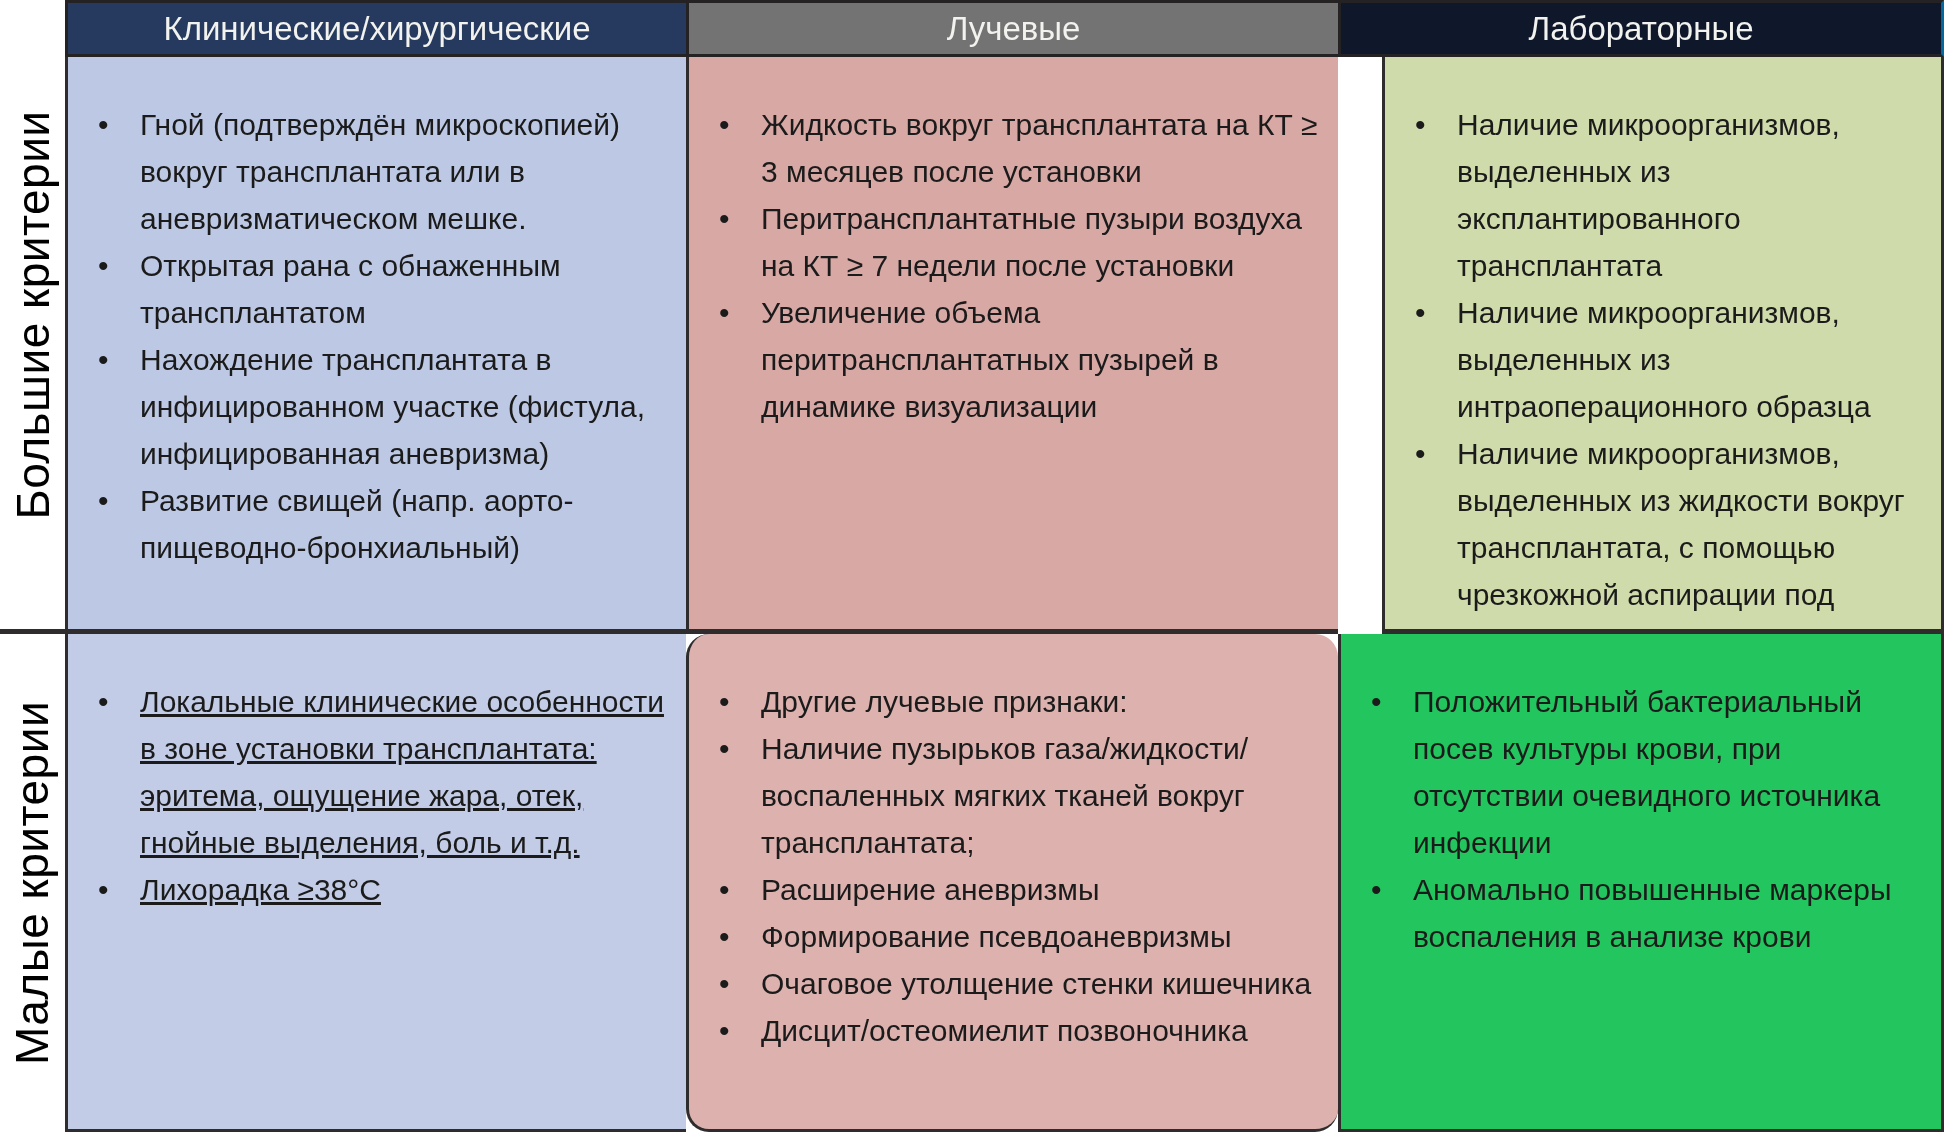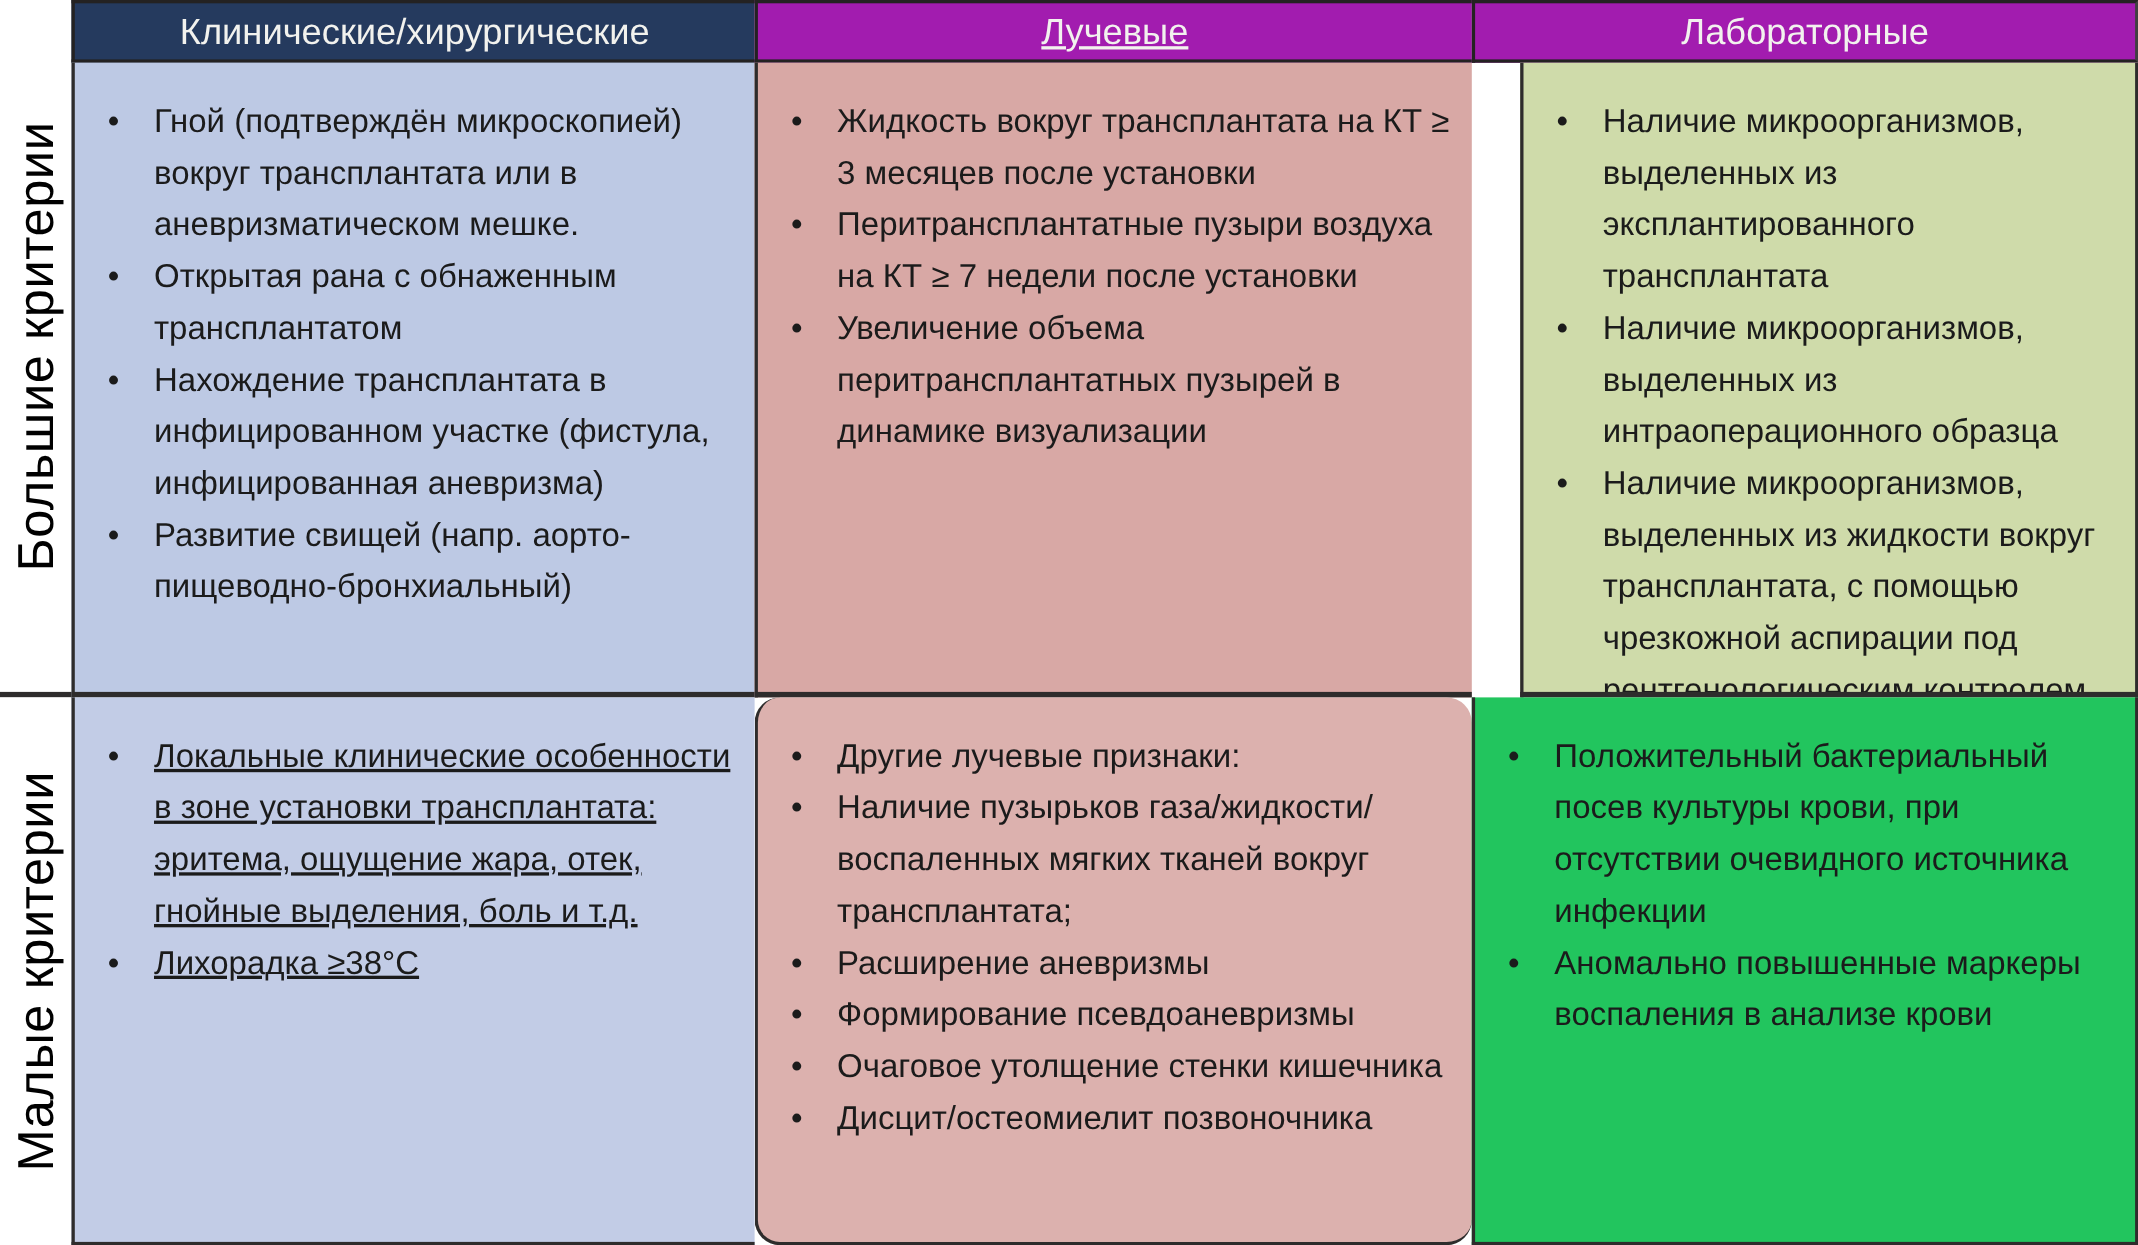--- a/index.html
+++ b/index.html
@@ -43,27 +43,27 @@
     display: flex;
     align-items: center;
     justify-content: center;
     font-size: 33px;
     color: #f2f2ee;
     border-top: 3px solid #242222;
     border-bottom: 3px solid #242222;
     border-left: 3px solid #242222;
   }
   .hdr.c1 { grid-column: 2; background: #253a5e; }
-  .hdr.c2 { grid-column: 3; background: #a21caf; text-decoration: underline; }
-  .hdr.c3 { grid-column: 4; background: #a21caf; border-right: 3px solid #404040; }
+  .hdr.c2 { grid-column: 3; background: #737373; }
+  .hdr.c3 { grid-column: 4; background: #0f172a; border-right: 3px solid #0369a1; }
   
   .cell {
     overflow: hidden;
     border-left: 3px solid #2e2c2c;
-    padding: 30px 14px 0 26px;
+    padding: 44px 14px 0 26px;
   }
   .cell.rmajor { grid-row: 2; border-bottom: 5px solid #2e2c2c; }
   .cell.rminor { grid-row: 3; border-bottom: 3px solid #2e2c2c; }
   .cell.c1 { grid-column: 2; }
   .cell.c2 { grid-column: 3; }
   .cell.c3 { grid-column: 4; border-right: 3px solid #2e2c2c; }
   .cell.c1.rmajor { background: #bdc9e4; }
   .cell.c1.rminor { background: #c2cce6; text-decoration: underline; }
   .cell.c2.rmajor { background: #d8a8a5; }
   .cell.c2.rminor { background: #dcb1ae; border-radius: 23px; }

